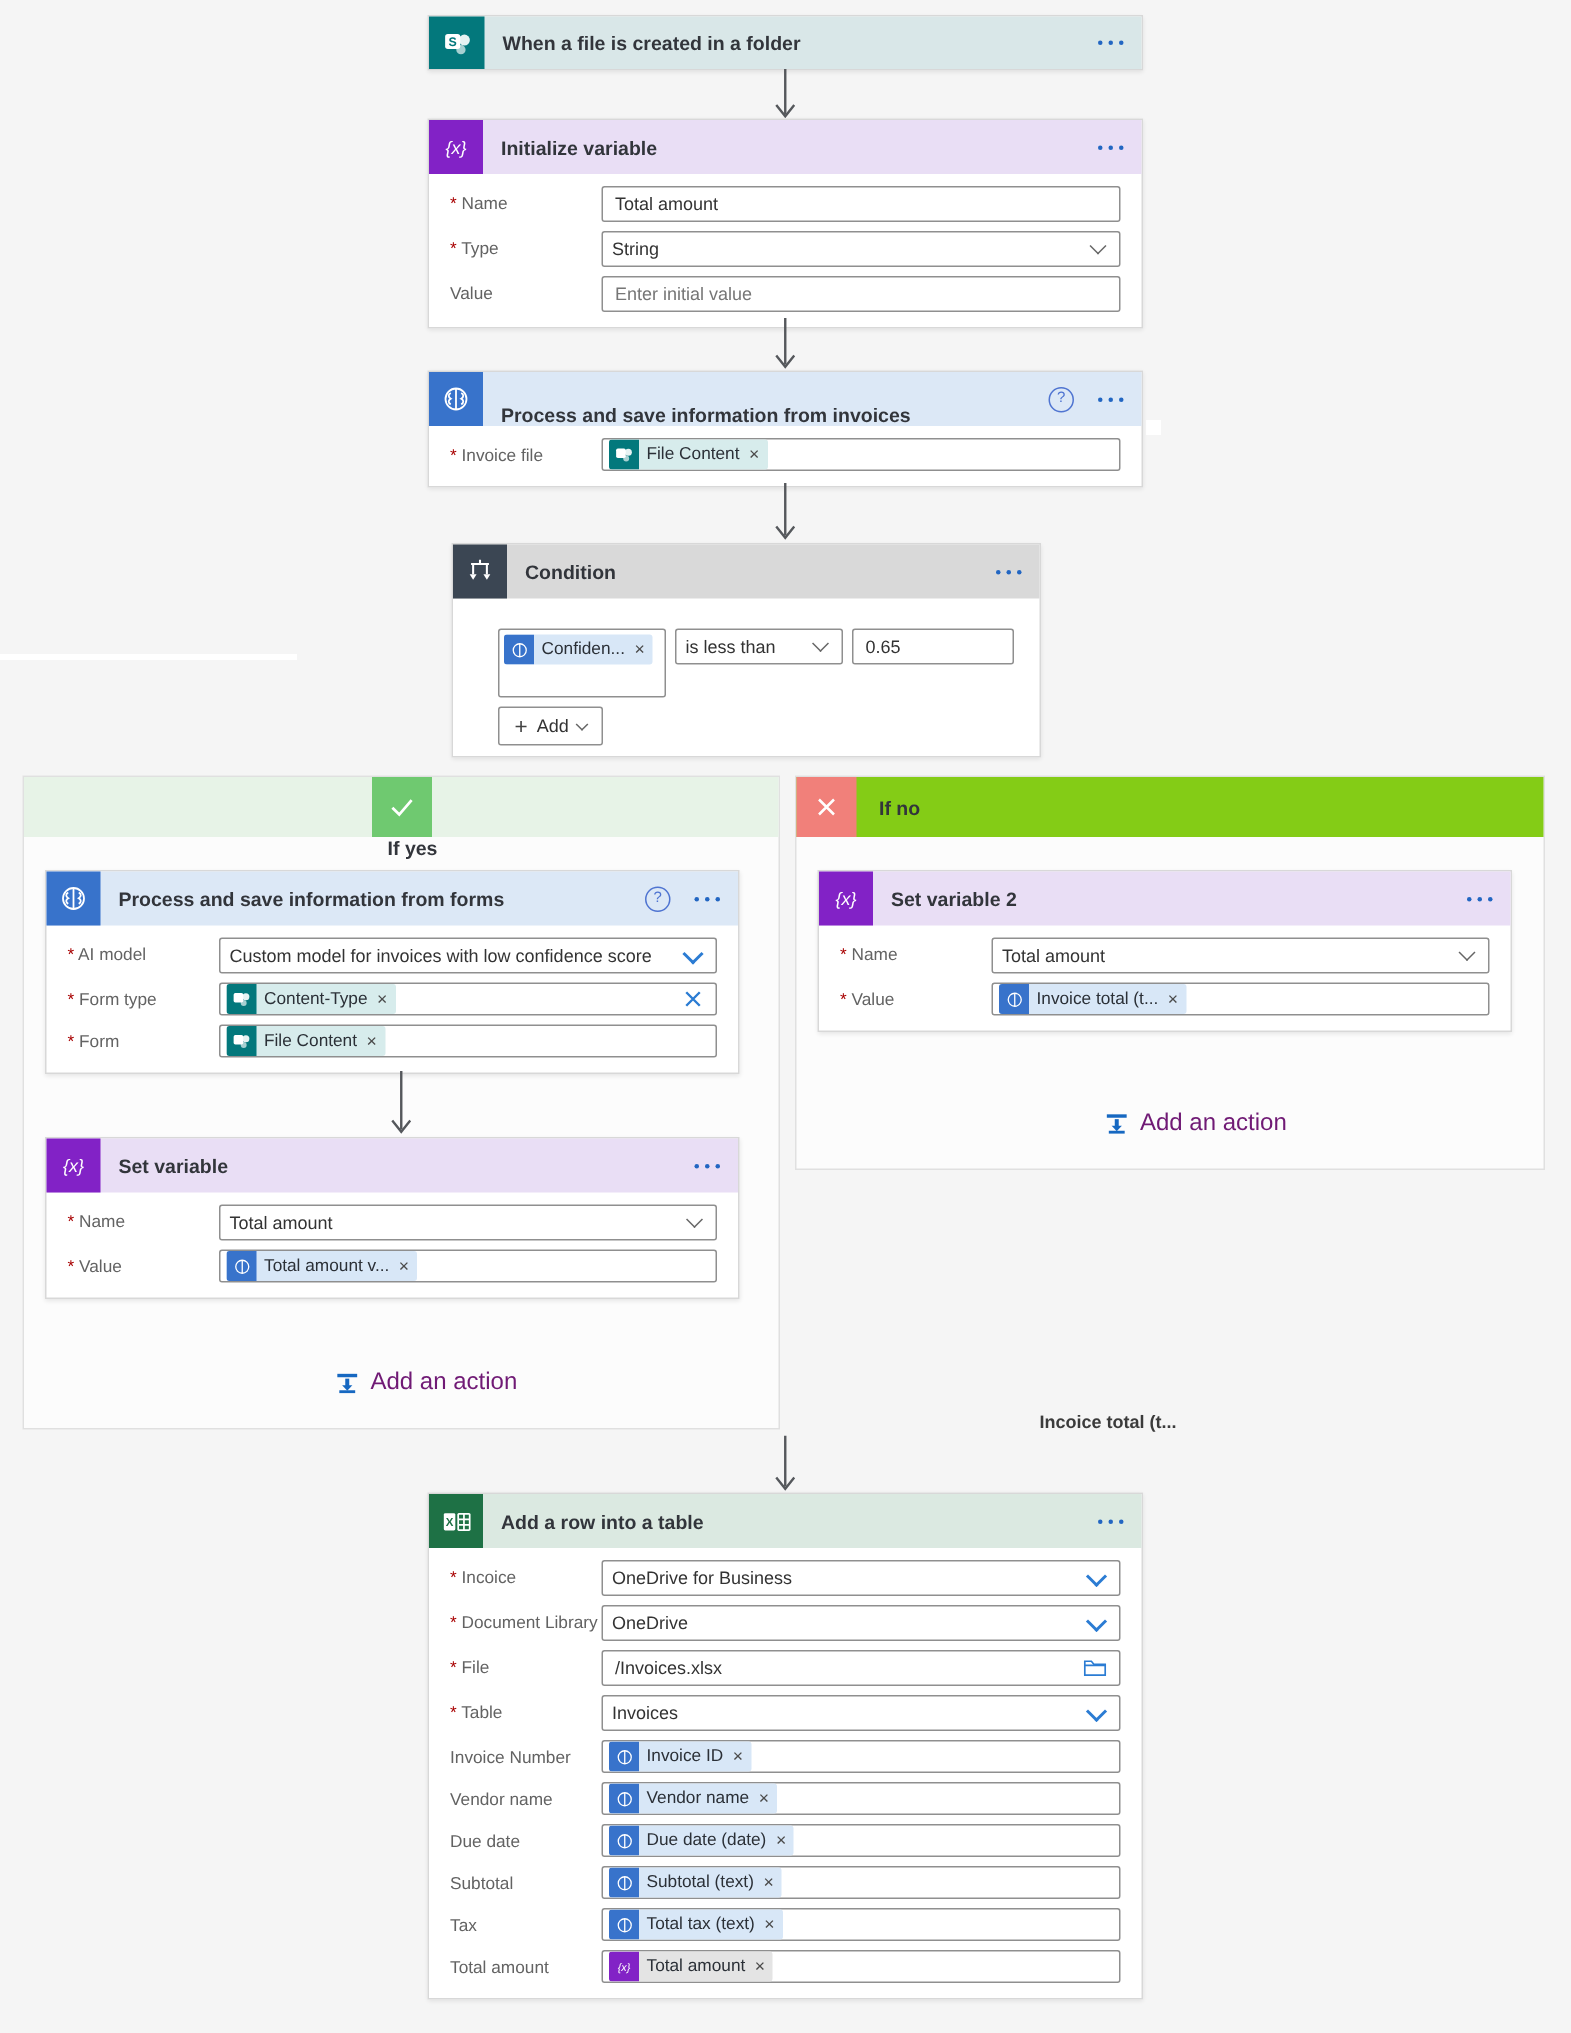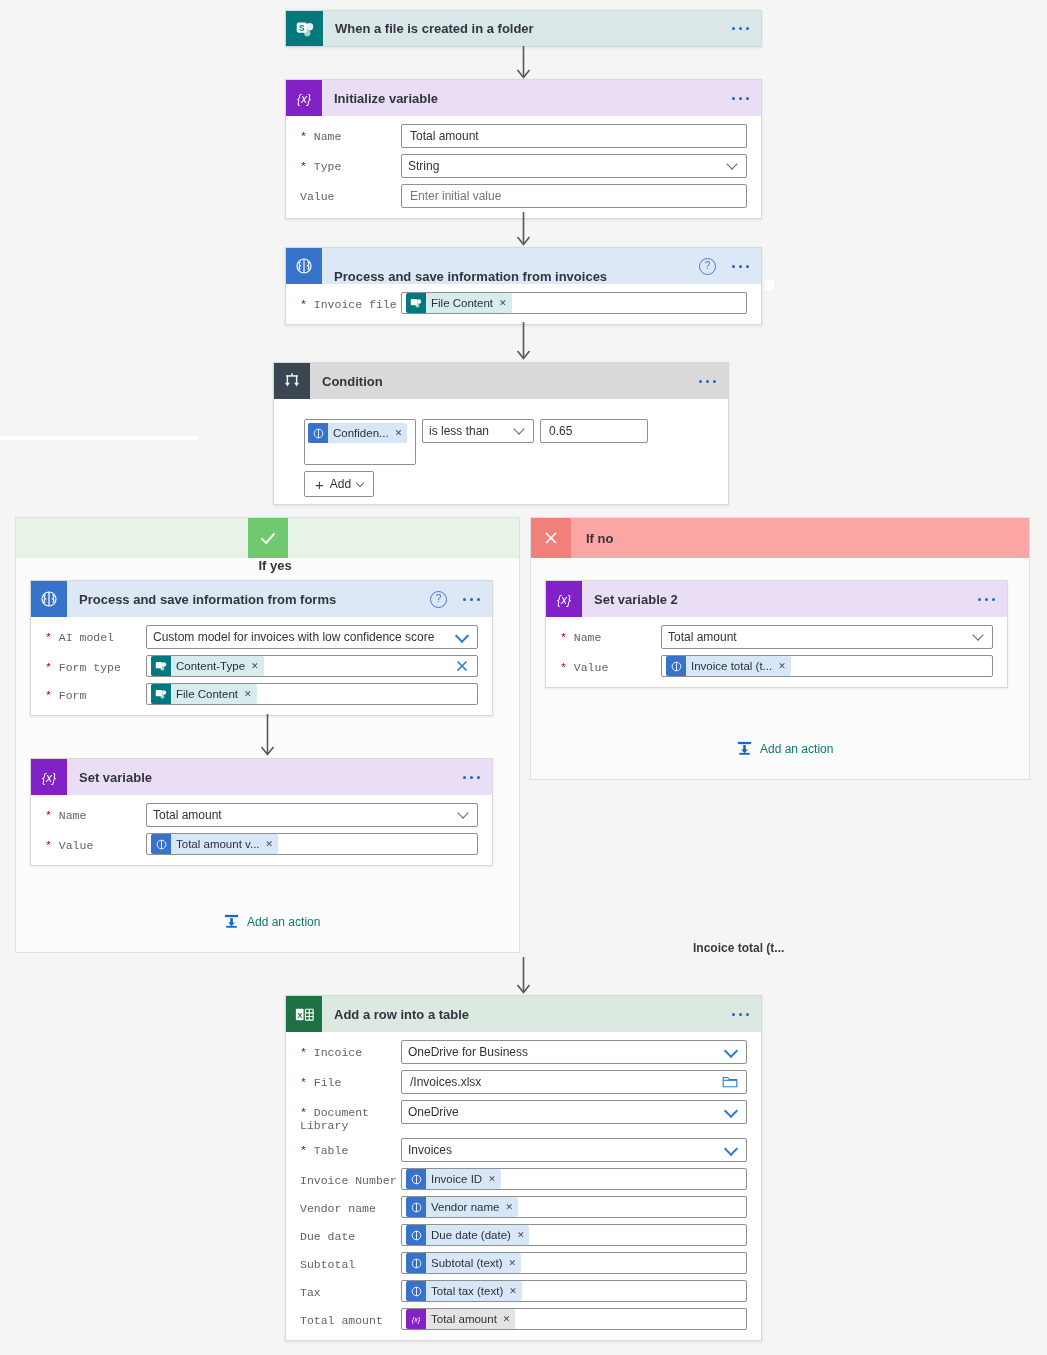--- a/index.html
+++ b/index.html
@@ -10,21 +10,21 @@
   .card-header{display:flex;align-items:center;height:36px;position:relative;cursor:pointer;}
   .card-icon{width:36px;height:36px;flex:none;display:flex;align-items:center;justify-content:center;}
   .card-title{margin-left:12px;font-size:13px;font-weight:600;color:#32353b;white-space:nowrap;}
   .hdr-right{position:absolute;right:12px;top:0;height:100%;display:flex;align-items:center;gap:16px;}
   .dots{display:flex;gap:4px;align-items:center;cursor:pointer;}
   .dots i{width:3px;height:3px;border-radius:50%;background:#2266c2;display:block;}
   .help{width:15px;height:15px;border:1px solid #4f74d1;border-radius:50%;color:#4f74d1;font-size:10px;line-height:14px;text-align:center;cursor:pointer;}
 
   .card-body{padding:8px 14px 4px 14px;}
   .frow{display:flex;align-items:flex-start;margin-bottom:6px;}
-  .flabel{width:101px;flex:none;font-size:11.5px;color:#636363;padding-top:6px;font-family:Liberation Mono, monospace;}
+  .flabel{width:101px;flex:none;font-size:11.5px;color:#636363;padding-top:6px;}
   .req::before{content:"* ";color:#a80000;}
   .fctrl{flex:1;min-height:22px;border:1px solid #8f8f8f;border-radius:2px;background:#fff;display:flex;align-items:center;padding:0 6px;font-size:12px;color:#333;position:relative;box-sizing:border-box;height:24px;}
   .fctrl.tok{height:20px;padding:2px 4px;}
   .finput{border:none;outline:none;width:100%;font-size:12px;color:#333;font-family:"Liberation Sans",sans-serif;background:transparent;}
   .finput::placeholder{color:#767676;}
 
   .chev{display:inline-block;width:7px;height:7px;border-right:1.7px solid #666;border-bottom:1.7px solid #666;transform:rotate(45deg);}
   .chev.blue{border-color:#2b7cd3;width:8px;height:8px;border-width:2px;}
   .chev-abs{position:absolute;right:10px;top:50%;margin-top:-6px;}
 
@@ -35,21 +35,21 @@
   .pill-sp{background:#d7ecec;}   .pill-sp .picon{background:#03787c;}
   .pill-ai{background:#d8e7f7;}   .pill-ai .picon{background:#3873cb;}
   .pill-var{background:#e4e4e4;}  .pill-var .picon{background:#8222c6;}
 
   .branch{position:absolute;border:1px solid #e0e0e0;background:#fcfcfc;box-sizing:border-box;}
   .branch-header{display:flex;align-items:center;height:40px;cursor:pointer;}
   .branch-icon{width:40px;height:40px;flex:none;display:flex;align-items:center;justify-content:center;}
   .branch-label{margin-left:15px;font-size:13px;font-weight:600;color:#32353b;}
 
   .addaction{position:absolute;display:flex;align-items:center;gap:7px;cursor:pointer;}
-  .addaction span{font-size:12px;color:#0f766e;}
+  .addaction span{font-size:16px;color:#701a75;}
 
   .arrow{position:absolute;}
   .stray{position:absolute;font-size:12px;color:#3b3b3b;white-space:nowrap;font-weight:bold;}
   .artifact{position:absolute;background:#fff;}
   .condgroup{position:absolute;border:1px solid #8f8f8f;border-radius:2px;background:#fff;box-sizing:border-box;}
   .addbtn{position:absolute;border:1px solid #8f8f8f;border-radius:2px;background:#fff;display:flex;align-items:center;gap:6px;padding:0 10px;height:26px;font-size:12px;color:#333;cursor:pointer;box-sizing:border-box;}
   .clearx{position:absolute;right:9px;top:50%;margin-top:-6px;cursor:pointer;}
 </style>
 </head>
 <body>
@@ -173,21 +173,21 @@
     </div>
   </div>
 
   <div class="arrow" style="left:516px;top:322px;">
     <svg width="15" height="38">
         <line x1="7.5" y1="0" x2="7.5" y2="35" stroke="#55585c" stroke-width="1.6"></line>
         <polyline points="1.5,29 7.5,36.5 13.5,29" fill="none" stroke="#55585c" stroke-width="1.6"></polyline>
       </svg>
   </div>
 
-  <div class="card" style="left:273px;top:362px;width:456px;height:143px;">
+  <div class="card" style="left:301px;top:362px;width:393px;height:143px;">
     <div class="card-header" style="background:#d9d9d9;">
       <div class="card-icon" style="background:#3b4653;">
         <svg width="22" height="22" viewBox="0 0 24 24">
             <g stroke="#fff" stroke-width="1.5" fill="none">
               <path d="M12 3.5v3"></path>
               <path d="M5.5 6.5h13"></path>
               <path d="M7 6.5v7.5M17 6.5v7.5"></path>
             </g>
             <path d="M4.5 14 L7 18 L9.5 14 Z" fill="#fff"></path>
             <path d="M14.5 14 L17 18 L19.5 14 Z" fill="#fff"></path>
@@ -360,21 +360,21 @@
     <svg width="17" height="17" viewBox="0 0 18 18" fill="#1668c1">
         <rect x="2" y="2" width="14" height="2.4"></rect>
         <rect x="7.6" y="5.4" width="2.8" height="5.4"></rect>
         <path d="M5.4 10 h7.2 L9 14 z"></path>
         <rect x="3.4" y="13.6" width="11.2" height="2"></rect>
       </svg>
     <span>Add an action</span>
   </div>
 
   <div class="branch" style="left:530px;top:517px;width:500px;height:263px;">
-    <div class="branch-header" style="background:#fca5a5;">
+    <div class="branch-header" style="background:#84cc16;">
       <div class="branch-icon" style="background:#f1807a;">
         <svg width="20" height="20" viewBox="0 0 24 24" fill="none" stroke="#fff" stroke-width="2">
             <path d="M6 6 L18 18 M18 6 L6 18"></path>
           </svg>
       </div>
       <div class="branch-label">If no</div>
     </div>
   </div>
 
   <div class="card" style="left:545px;top:580px;width:463px;">
@@ -461,39 +461,39 @@
     </div>
     <div class="card-body" style="padding:8px 14px 10px 14px;">
       <div class="frow">
         <div class="flabel req">Incoice</div>
         <div class="fctrl">
           <span>OneDrive for Business</span>
           <span class="chev blue chev-abs"></span>
         </div>
       </div>
       <div class="frow">
+        <div class="flabel req">Document Library</div>
+        <div class="fctrl">
+          <span>OneDrive</span>
+          <span class="chev blue chev-abs"></span>
+        </div>
+      </div>
+      <div class="frow">
         <div class="flabel req">File</div>
         <div class="fctrl">
           <input class="finput" value="/Invoices.xlsx" style="">
           <span style="position:absolute;right:8px;top:4px;cursor:pointer;">
             <svg width="16" height="13" viewBox="0 0 20 16" fill="none" stroke="#2b7cd3" stroke-width="1.4">
                 <path d="M1.5 3 h5.5 l2 2.5 h9.5 v9 h-17 z"></path>
                 <path d="M1.5 6.5 h17"></path>
               </svg>
           </span>
         </div>
       </div>
       <div class="frow">
-        <div class="flabel req">Document Library</div>
-        <div class="fctrl">
-          <span>OneDrive</span>
-          <span class="chev blue chev-abs"></span>
-        </div>
-      </div>
-      <div class="frow">
         <div class="flabel req">Table</div>
         <div class="fctrl">
           <span>Invoices</span>
           <span class="chev blue chev-abs"></span>
         </div>
       </div>
 
       <div class="frow">
         <div class="flabel">Invoice Number</div>
         <div class="fctrl tok">

